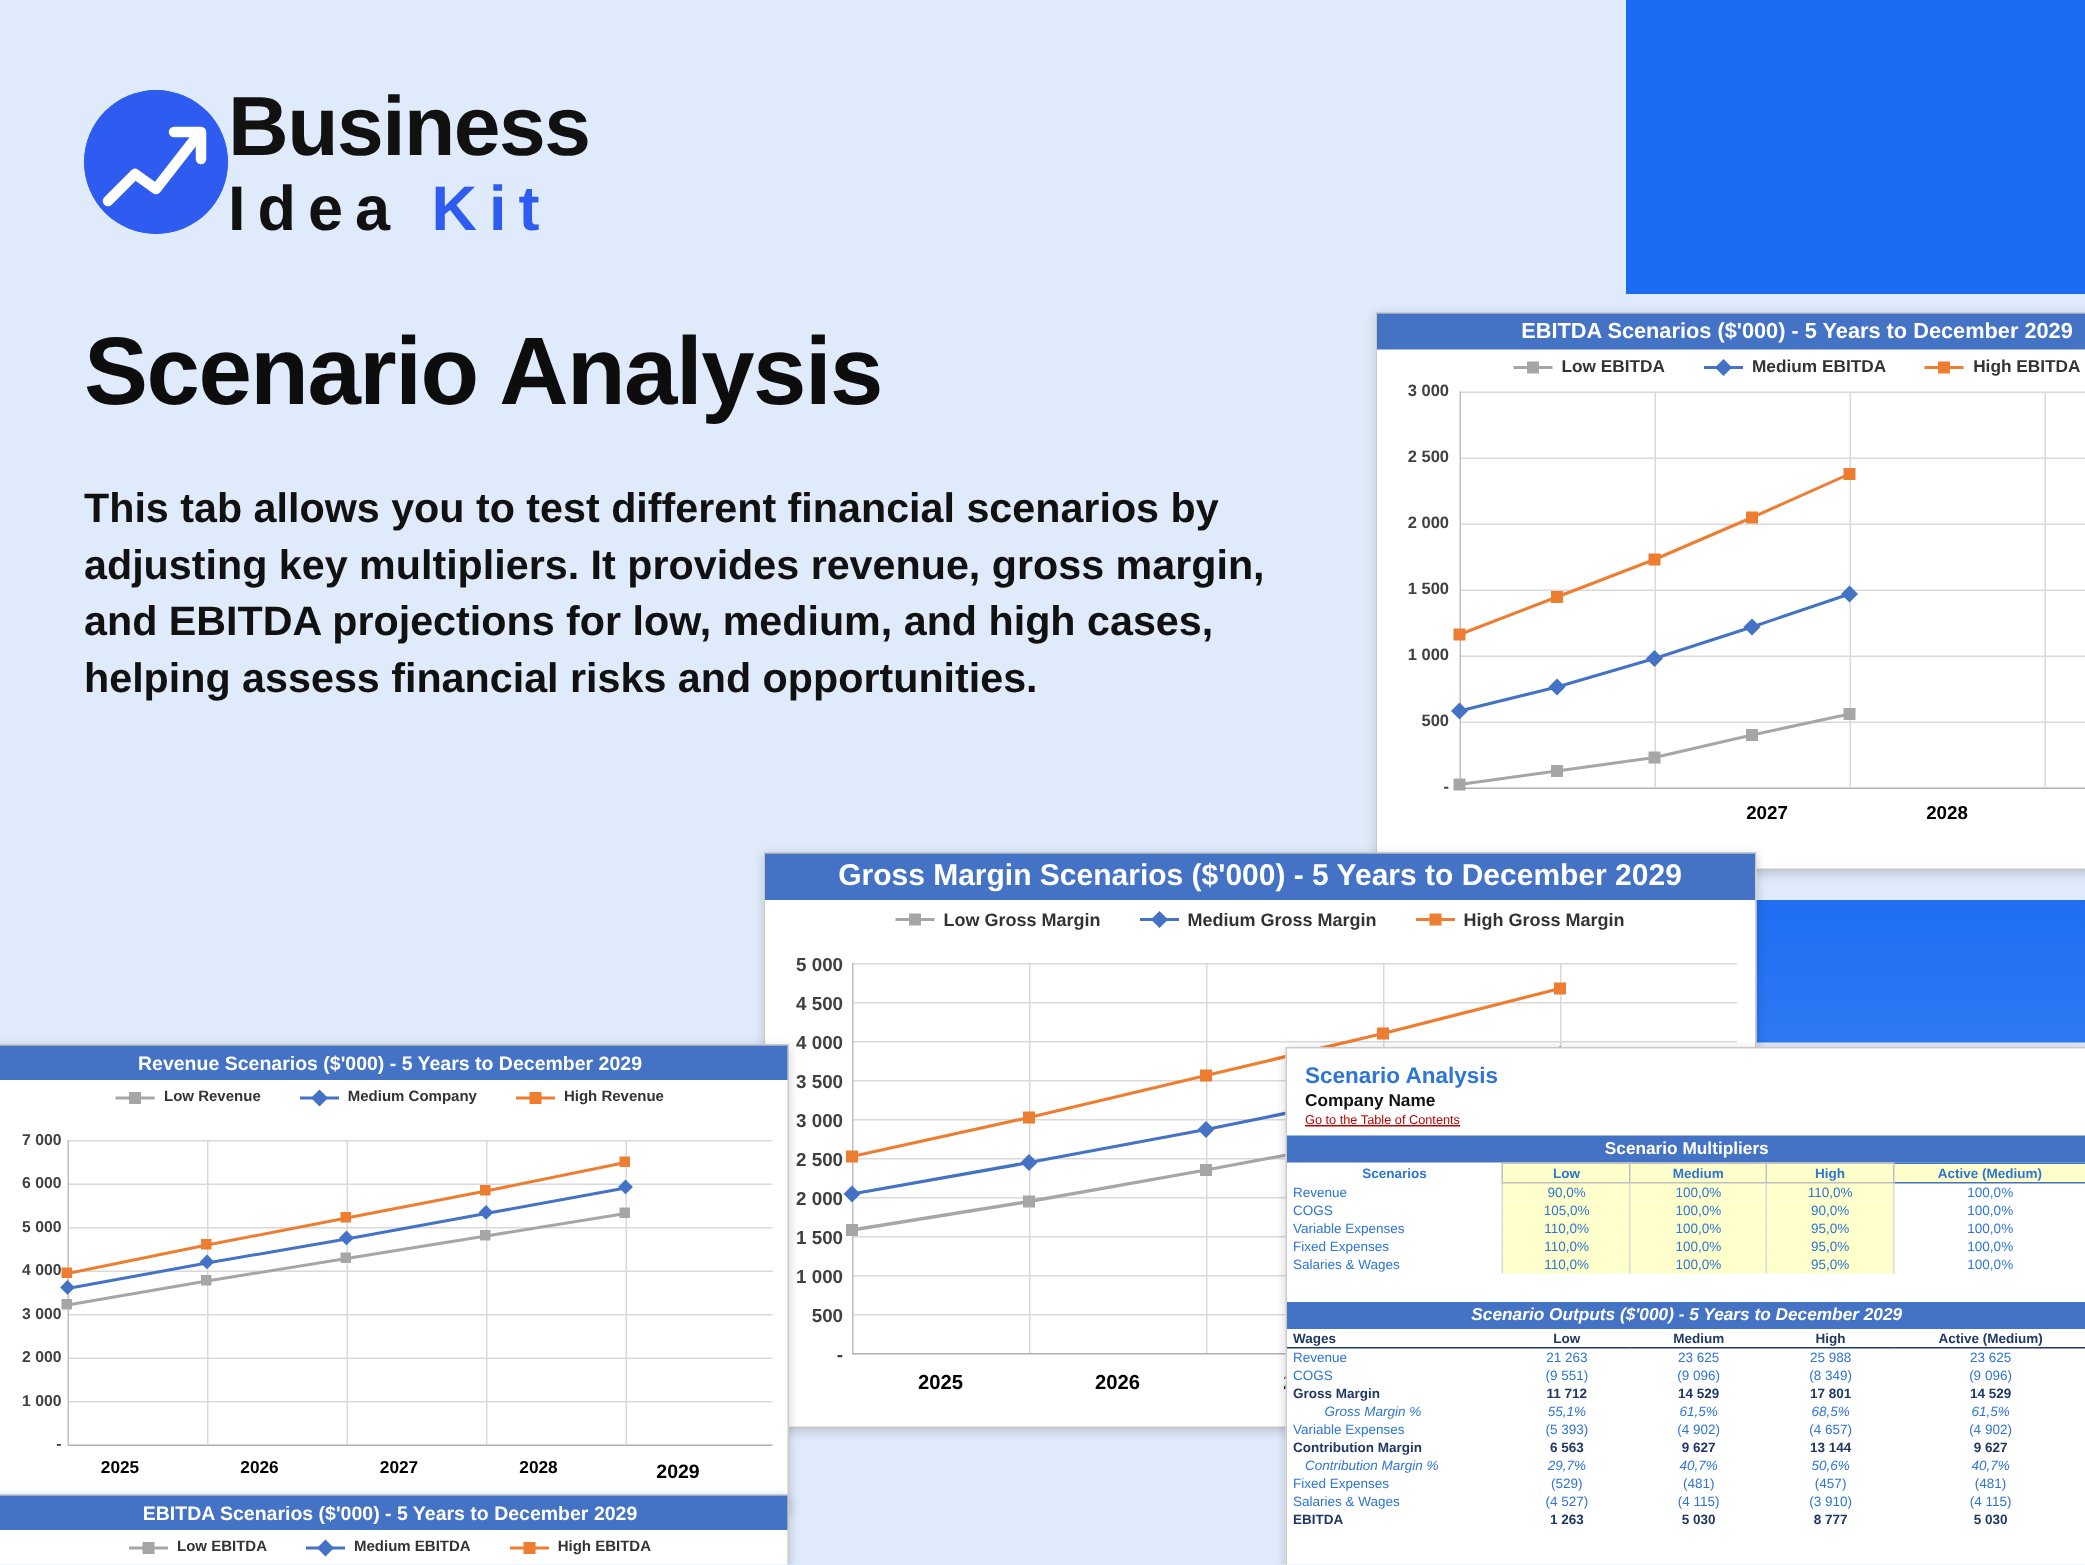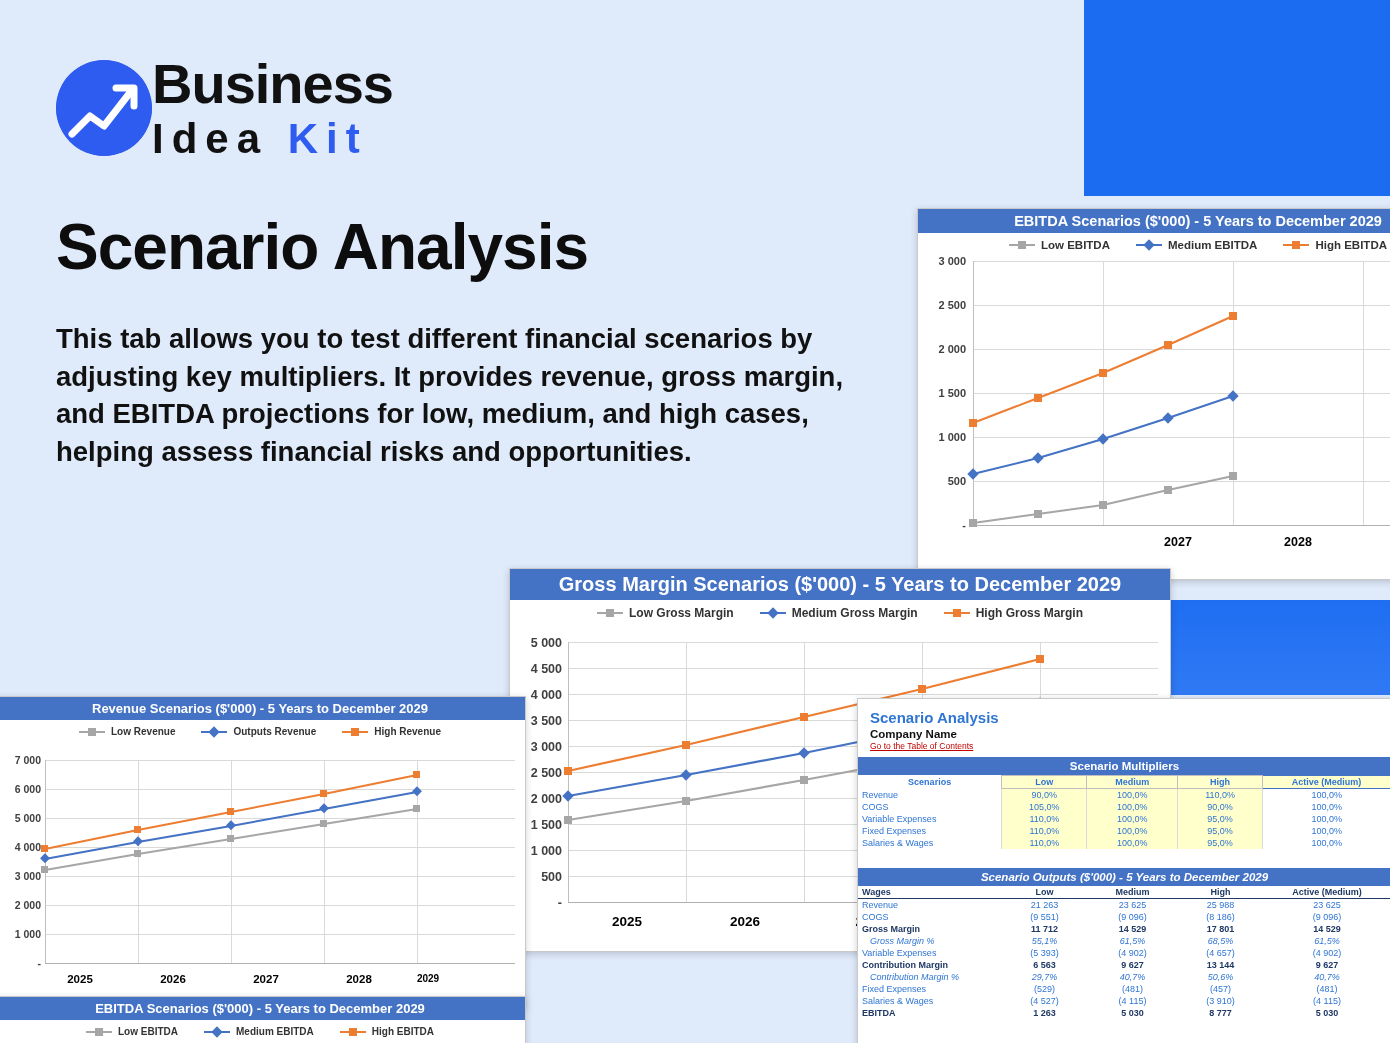--- a/index.html
+++ b/index.html
@@ -302,21 +302,21 @@
     <div class="legend-item">
       <span class="lg-line grey">
           <i class="mk-grey"></i>
         </span>
       <span>Low Revenue</span>
     </div>
     <div class="legend-item">
       <span class="lg-line blue">
           <i class="mk-blue"></i>
         </span>
-      <span>Outputs Revenue</span>
+      <span>Medium Company</span>
     </div>
     <div class="legend-item">
       <span class="lg-line orange">
           <i class="mk-orange"></i>
         </span>
       <span>High Revenue</span>
     </div>
   </div>
   <div class="plot" style="height:255px;">
     <div class="ylab" style="left:0;top:218px;width:46px;font-size:10.5px;">-</div>
@@ -339,21 +339,21 @@
     <div class="axis-v" style="left:50px;top:21px;height:203px;"></div>
     <div class="vgrid" style="left:143px;top:21px;height:203px;"></div>
     <div class="vgrid" style="left:236px;top:21px;height:203px;"></div>
     <div class="vgrid" style="left:329px;top:21px;height:203px;"></div>
     <div class="vgrid" style="left:422px;top:21px;height:203px;"></div>
 
     <div class="xlab" style="left:50px;top:234px;width:70px;font-size:11.5px;">2025</div>
     <div class="xlab" style="left:143px;top:234px;width:70px;font-size:11.5px;">2026</div>
     <div class="xlab" style="left:236px;top:234px;width:70px;font-size:11.5px;">2027</div>
     <div class="xlab" style="left:329px;top:234px;width:70px;font-size:11.5px;">2028</div>
-    <div class="xlab" style="left:398px;top:234px;width:70px;font-size:10px;">2029</div>
+    <div class="xlab" style="left:422px;top:234px;width:70px;font-size:13px;">2029</div>
 
     <svg class="series" width="530" height="255">
 
       <polyline points="50,131 143,115 236,100 329,85 422,70" fill="none" stroke="#a6a6a6" stroke-width="2"></polyline>
       <g fill="#a6a6a6">
         <rect x="46" y="127" width="7" height="7"></rect>
           <rect x="139" y="111" width="7" height="7"></rect>
         <rect x="232" y="96" width="7" height="7"></rect>
           <rect x="325" y="81" width="7" height="7"></rect>
         <rect x="418" y="66" width="7" height="7"></rect>
@@ -471,32 +471,32 @@
       <td class="out-lbl">Revenue</td>
       <td class="out-num">21 263</td>
       <td class="out-num">23 625</td>
       <td class="out-num">25 988</td>
       <td class="out-num">23 625</td>
     </tr>
     <tr>
       <td class="out-lbl">COGS</td>
       <td class="out-num">(9 551)</td>
       <td class="out-num">(9 096)</td>
-      <td class="out-num">(8 186)</td>
+      <td class="out-num">(8 349)</td>
       <td class="out-num">(9 096)</td>
     </tr>
     <tr class="bold-row">
       <td class="out-lbl">Gross Margin</td>
       <td class="out-num">11 712</td>
       <td class="out-num">14 529</td>
       <td class="out-num">17 801</td>
       <td class="out-num">14 529</td>
     </tr>
     <tr class="ital">
-      <td class="out-lbl" style="padding-left:12px;">Gross Margin %</td>
+      <td class="out-lbl" style="padding-left:25px;">Gross Margin %</td>
       <td class="out-num">55,1%</td>
       <td class="out-num">61,5%</td>
       <td class="out-num">68,5%</td>
       <td class="out-num">61,5%</td>
     </tr>
     <tr>
       <td class="out-lbl">Variable Expenses</td>
       <td class="out-num">(5 393)</td>
       <td class="out-num">(4 902)</td>
       <td class="out-num">(4 657)</td>

